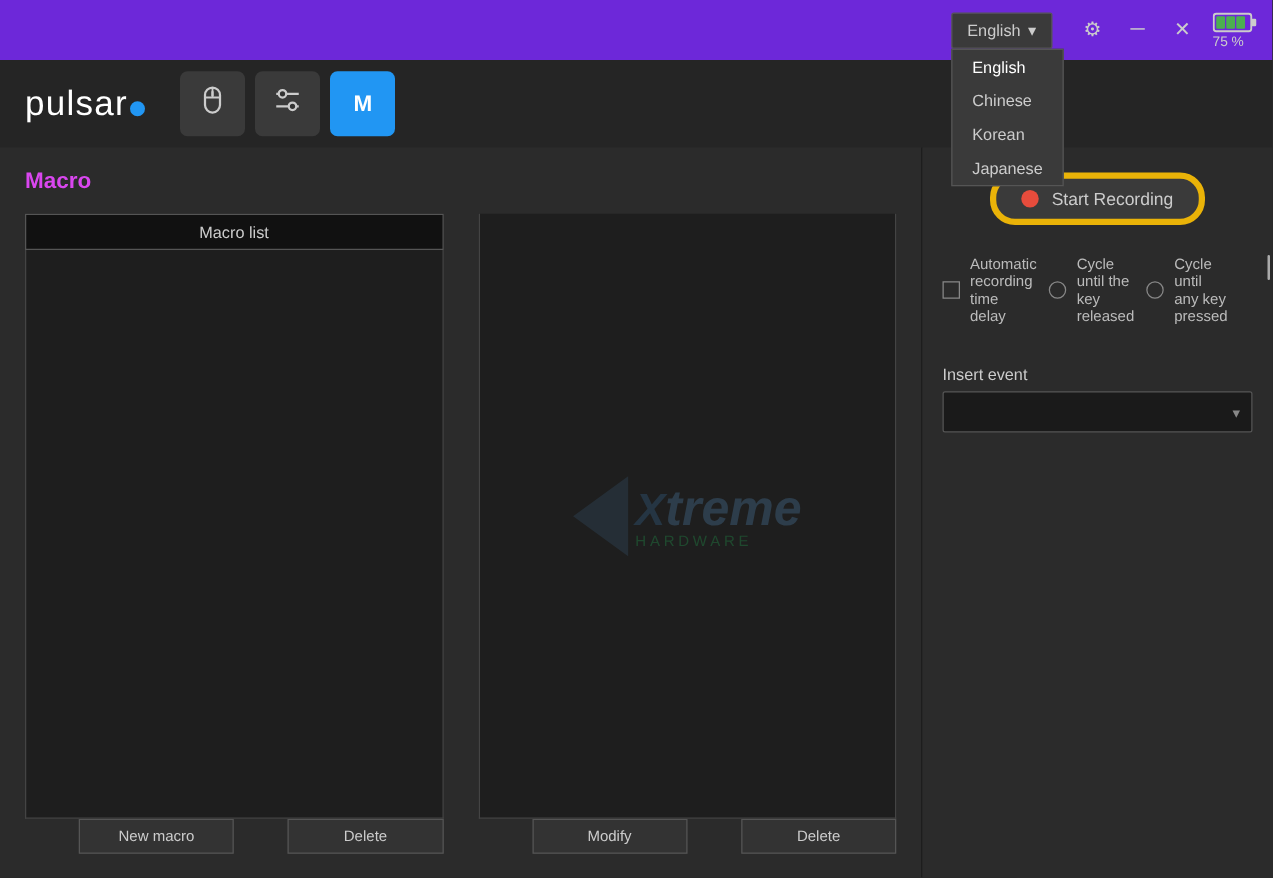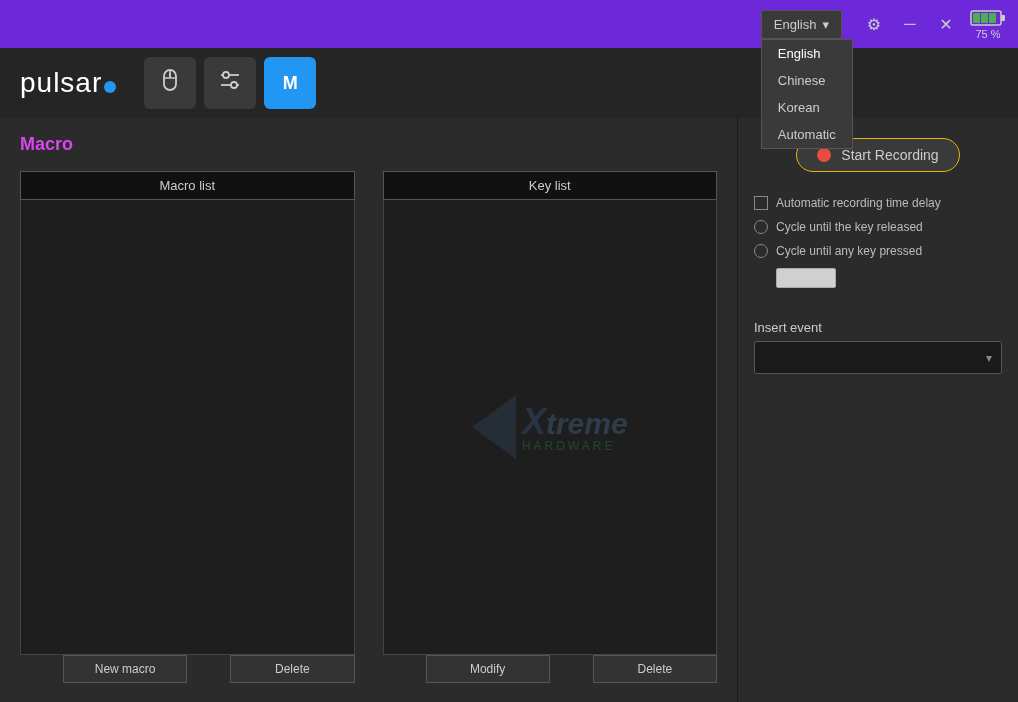--- a/index.html
+++ b/index.html
@@ -77,21 +77,21 @@
       font-size: 16px;
       display: flex;
       align-items: center;
       justify-content: center;
       border-radius: 2px;
     }
 
     #battery-container {
       display: flex;
       flex-direction: column;
-      align-items: center;
+      align-items: flex-start;
       margin-left: 8px;
       margin-right: 4px;
     }
 
     
     #nav-bar {
       display: flex;
       align-items: center;
       height: 70px;
       background: #252525;
@@ -230,40 +230,40 @@
       display: flex;
       flex-direction: column;
       gap: 16px;
     }
 
     #start-recording-btn {
       display: flex;
       align-items: center;
       gap: 10px;
       background: #3a3a3a;
-      border: 1px solid #eab308;
+      border: 5px solid #eab308;
       border-radius: 20px;
       padding: 8px 20px;
       cursor: pointer;
       color: #ccc;
       font-size: 14px;
       width: fit-content;
       align-self: center;
     }
 
     .rec-dot {
       width: 14px;
       height: 14px;
       background: #e74c3c;
       border-radius: 50%;
     }
 
     .options-section {
       display: flex;
-      flex-direction: column;
+      flex-direction: row;
       gap: 10px;
       padding-top: 8px;
     }
 
     .option-row {
       display: flex;
       align-items: center;
       gap: 8px;
     }
 
@@ -345,21 +345,21 @@
 
   <div id="lang-dropdown-container">
     <button id="lang-button">
       <span>English</span>
       <span>▾</span>
     </button>
     <div id="lang-dropdown">
       <div class="lang-option selected">English</div>
       <div class="lang-option">Chinese</div>
       <div class="lang-option">Korean</div>
-      <div class="lang-option">Automatic</div>
+      <div class="lang-option">Japanese</div>
     </div>
   </div>
 
   <div id="title-bar-controls">
     <button class="title-btn">
       <span>⚙</span>
     </button>
     <button class="title-btn">
       <span>─</span>
     </button>
@@ -424,31 +424,30 @@
       <div class="list-section">
         <div class="list-header">Macro list</div>
         <div class="list-body"></div>
         <div class="list-footer">
           <button class="list-footer-btn">New macro</button>
           <button class="list-footer-btn">Delete</button>
         </div>
       </div>
 
       <div class="list-section">
-        <div class="list-header">Key list</div>
         <div class="list-body">
 
           <div id="key-list-watermark">
             <div class="xtreme-logo">
               <div style="display:flex; align-items:center; gap:0px;">
                 <div style="width:0;height:0;border-top:32px solid transparent;border-bottom:32px solid transparent;border-right:44px solid #3a6080;margin-right:6px;"></div>
                 <div style="display:flex;flex-direction:column;align-items:flex-start;">
                   <div style="display:flex;align-items:baseline;">
                     <span style="font-size:36px;font-weight:900;font-style:italic;color:#3a7ab0;">X</span>
-                    <span style="font-size:30px;font-weight:900;font-style:italic;color:#5a9ad0;">treme</span>
+                    <span style="font-size:40px;font-weight:900;font-style:italic;color:#5a9ad0;">treme</span>
                   </div>
                   <span style="font-size:12px;color:#22c55e;letter-spacing:3px;text-transform:uppercase;margin-top:-4px;">HARDWARE</span>
                 </div>
               </div>
             </div>
           </div>
         </div>
         <div class="list-footer">
           <button class="list-footer-btn">Modify</button>
           <button class="list-footer-btn">Delete</button>

